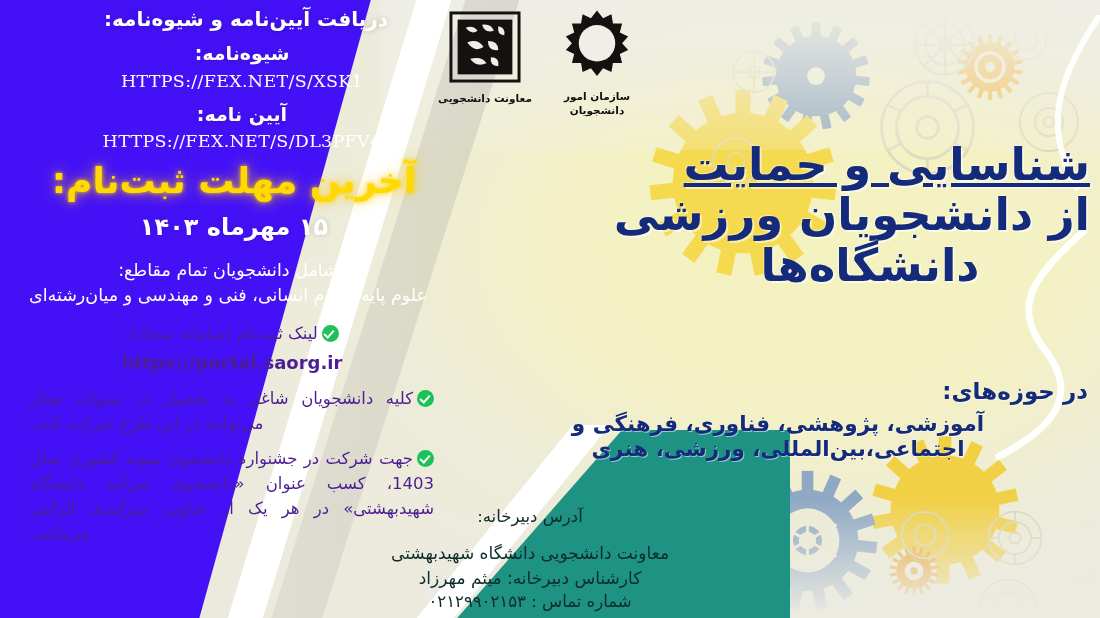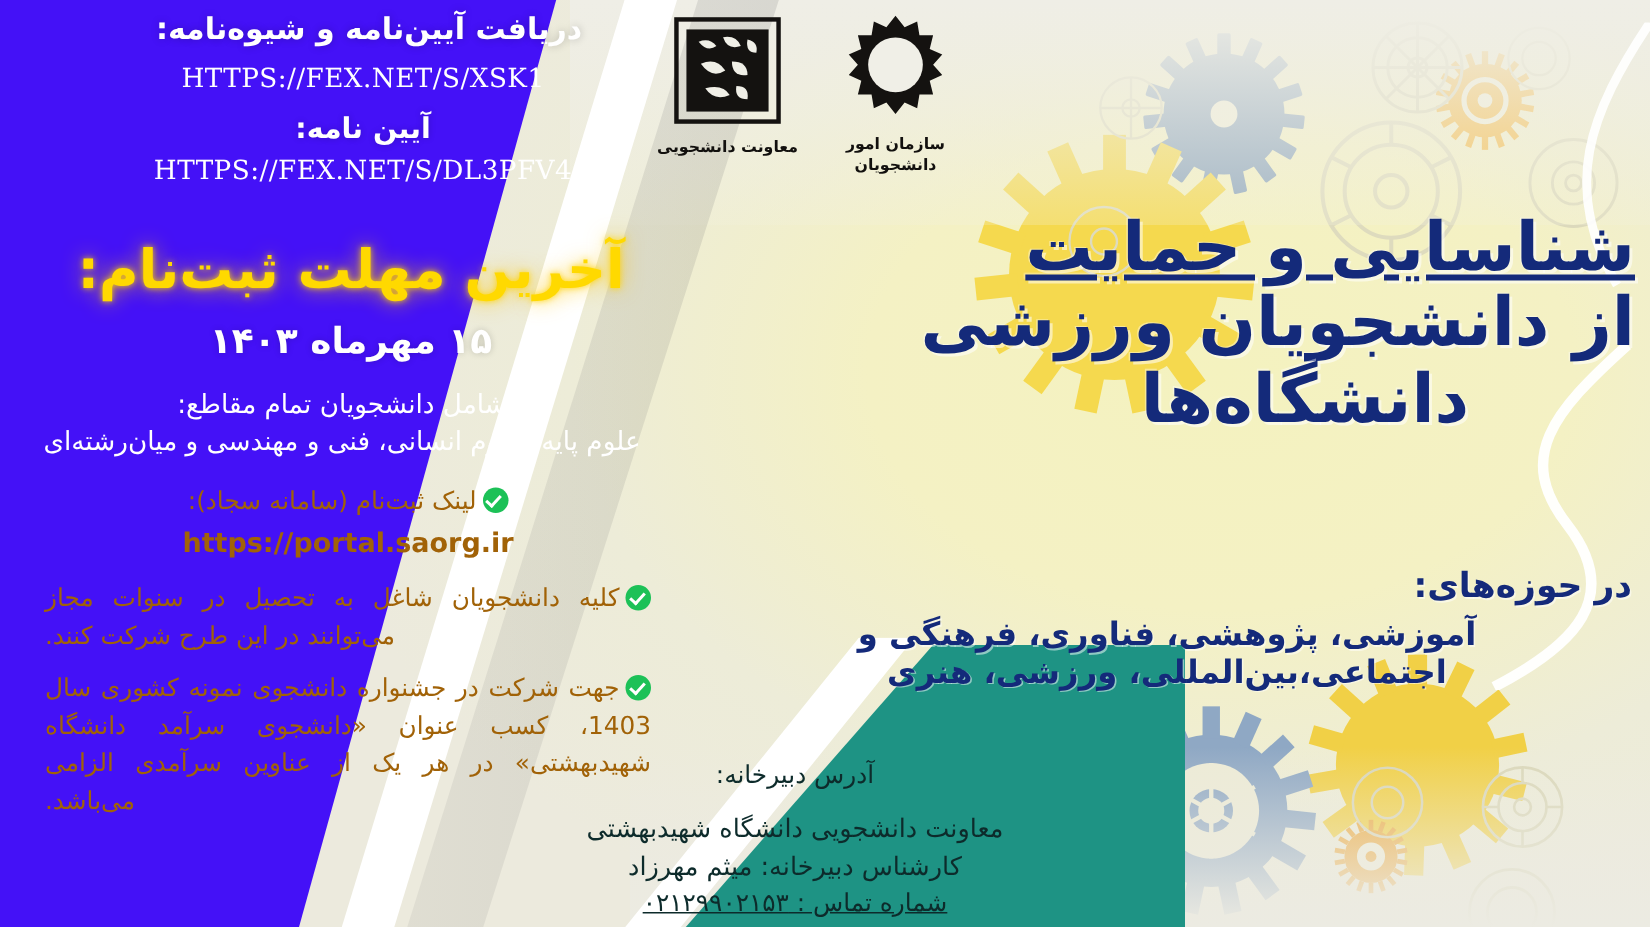--- a/index.html
+++ b/index.html
@@ -103,21 +103,21 @@
   }
 
   .incl{
     position:absolute;right:6px;top:258px;width:412px;
     font-size:17.5px;line-height:1.45;color:#ffffff;text-align:center;
   }
 
   .bullets{position:absolute;right:2px;top:322px;width:424px;}
   .bullet{
     display:block;margin-bottom:11px;font-size:16.5px;line-height:1.5;
-    color:#a16207;text-align:justify;text-align-last:left;direction:rtl;
+    color:#4c1d95;text-align:justify;text-align-last:left;direction:rtl;
     padding-right:4px;
     margin-left:16px;
   }
   .bullet.c{text-align:center;text-align-last:center;}
   .chk{
     display:inline-block;width:17px;height:17px;border-radius:50%;
     background:#1cc157;vertical-align:-3px;margin-left:4px;position:relative;
   }
   .chk::after{
     content:"";position:absolute;left:4.5px;top:3px;width:4px;height:8px;
@@ -128,21 +128,21 @@
     font-size:18px;font-weight:bold;direction:ltr;text-align:center;margin-top:2px;
   }
 
   
   .teal-content{
     position:absolute;z-index:9;left:330px;top:505px;width:400px;
     direction:rtl;text-align:center;color:#0d2b2b;
   }
   .teal-content .t-line{font-size:17px;line-height:1.5;}
   .teal-content .t-head{font-size:16.5px;line-height:1.5;margin-bottom:11px;}
-  .teal-content .t-phone{font-size:16.5px;direction:rtl;text-decoration:underline;}
+  .teal-content .t-phone{font-size:16.5px;direction:rtl;}
 
   
   .logos{position:absolute;z-index:10;left:425px;top:4px;width:230px;height:112px;}
   .logo{position:absolute;text-align:center;direction:rtl;color:#12100e;}
   .logo-sbu{left:10px;top:6px;width:100px;}
   .logo-sao{left:118px;top:2px;width:108px;}
   .logo-cap{font-size:10.5px;line-height:1.35;margin-top:3px;font-weight:bold;}
 
   
   .headline{
@@ -448,20 +448,21 @@
   <div class="purple-panel"></div>
 
   <div class="teal-edge"></div>
   <div class="teal-panel"></div>
 
   <div class="panel-content">
 
     <div class="hdr">دریافت آیین‌نامه و شیوه‌نامه:</div>
 
     <div class="blk-a">
+      <div class="sub-label">شیوه‌نامه:</div>
       <div class="url-line">HTTPS://FEX.NET/S/XSK1</div>
       <div class="sub-label">آیین نامه:</div>
       <div class="url-line">HTTPS://FEX.NET/S/DL3PFV4</div>
     </div>
 
     <div class="deadline-title">آخرین مهلت ثبت‌نام:</div>
     <div class="deadline-date">۱۵ مهرماه ۱۴۰۳</div>
 
     <div class="incl">
       <div>شامل دانشجویان تمام مقاطع:</div>

